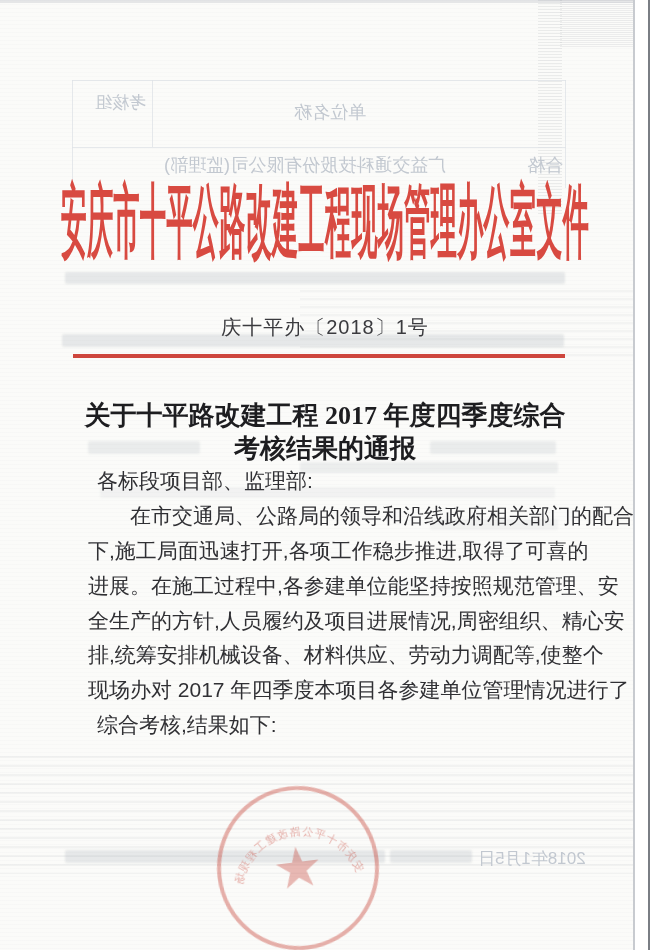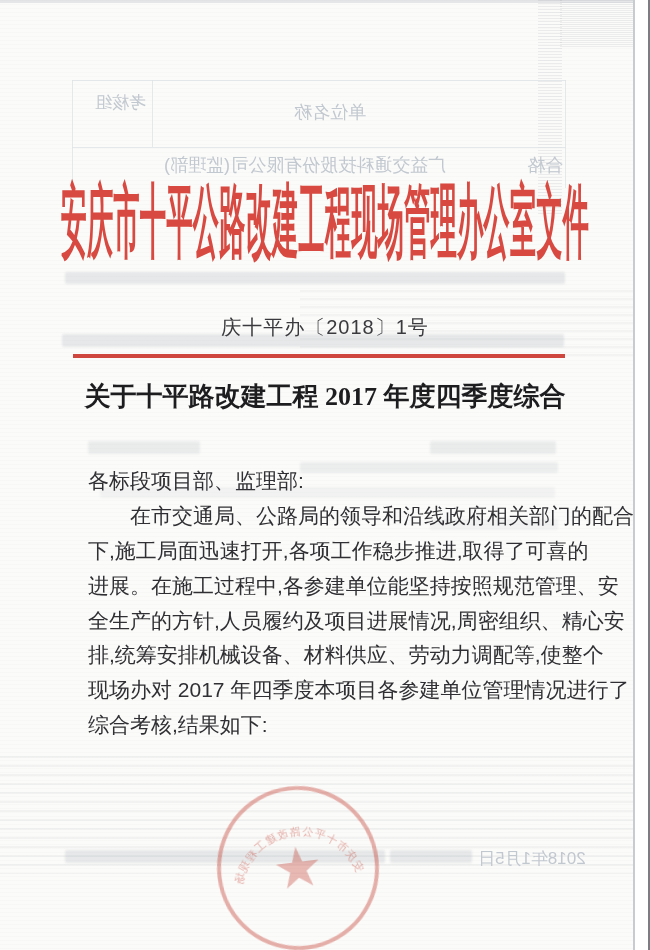--- a/index.html
+++ b/index.html
@@ -65,33 +65,33 @@
   }
   .doc-number{
     left:0;top:314px;width:650px;text-align:center;
     font-size:20px;color:#3a3a3e;letter-spacing:1px;
     font-family:"Liberation Sans","DejaVu Sans",sans-serif;
   }
   .red-rule{left:73px;top:354px;width:492px;height:4px;}
 
   
   .notice-title{
-    left:0;top:380px;width:650px;text-align:center;
+    left:0;top:399px;width:650px;text-align:center;
     font-size:26px;line-height:33px;font-weight:bold;color:#1d1d20;
   }
   .body-block{
     left:88px;top:464px;width:474px;
     font-family:"Liberation Sans","DejaVu Sans",sans-serif;
     color:#303034;font-size:21px;
   }
   .body-line{
     height:34.9px;line-height:34.9px;white-space:nowrap;
     text-align:justify;text-align-last:justify;overflow:visible;
   }
-  .body-line.left{text-align:left;text-align-last:left;}
+  .body-line.left{text-align:left;text-align-last:left;margin-left:9px;}
   .body-line.indent{text-indent:42px;}
 
   
   .seal{
     left:217px;top:786px;width:162px;height:164px;
     transform:scaleX(-1) rotate(7deg);opacity:.85;
   }
   .seal-circle{
     position:absolute;inset:0;border-radius:50%;
     border:4px solid rgba(198,64,52,0.48);
@@ -152,20 +152,21 @@
 <div class="abs red-header-wrap">
   <span class="red-header-text" style="color:#d84a41;">安庆市十平公路改建工程现场管理办公室文件</span>
 </div>
 
 <div class="abs doc-number">庆十平办〔2018〕1号</div>
 
 <div class="abs red-rule" style="background:#ce463d;"></div>
 
 <div class="abs notice-title">
   <div>关于十平路改建工程 2017 年度四季度综合</div>
+  <div>考核结果的通报</div>
 </div>
 
 <div class="abs body-block">
   <div class="body-line left">各标段项目部、监理部:</div>
   <div class="body-line indent">在市交通局、公路局的领导和沿线政府相关部门的配合</div>
   <div class="body-line">下,施工局面迅速打开,各项工作稳步推进,取得了可喜的</div>
   <div class="body-line">进展。在施工过程中,各参建单位能坚持按照规范管理、安</div>
   <div class="body-line">全生产的方针,人员履约及项目进展情况,周密组织、精心安</div>
   <div class="body-line">排,统筹安排机械设备、材料供应、劳动力调配等,使整个</div>
   <div class="body-line">现场办对 2017 年四季度本项目各参建单位管理情况进行了</div>

